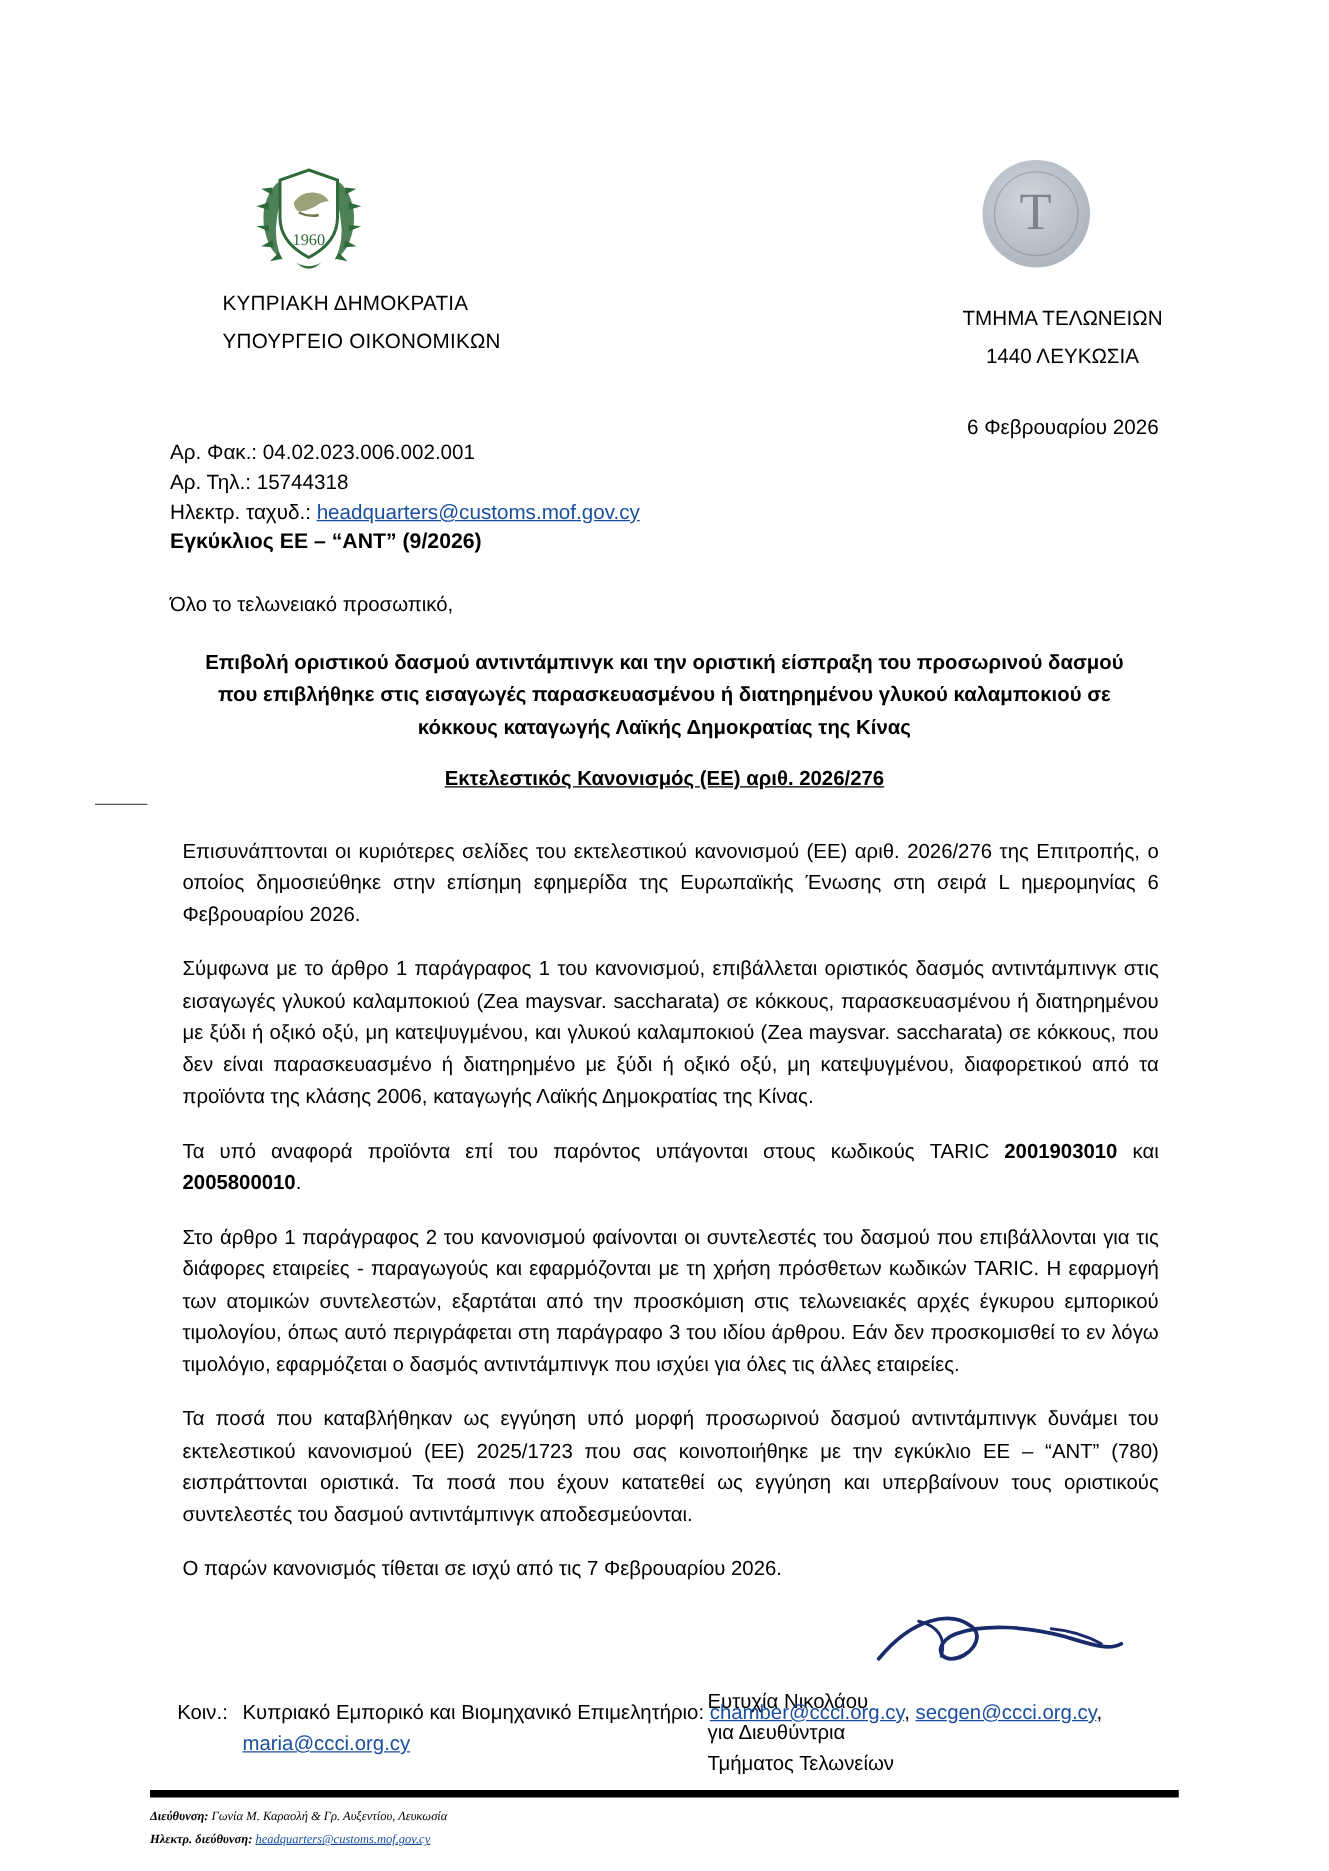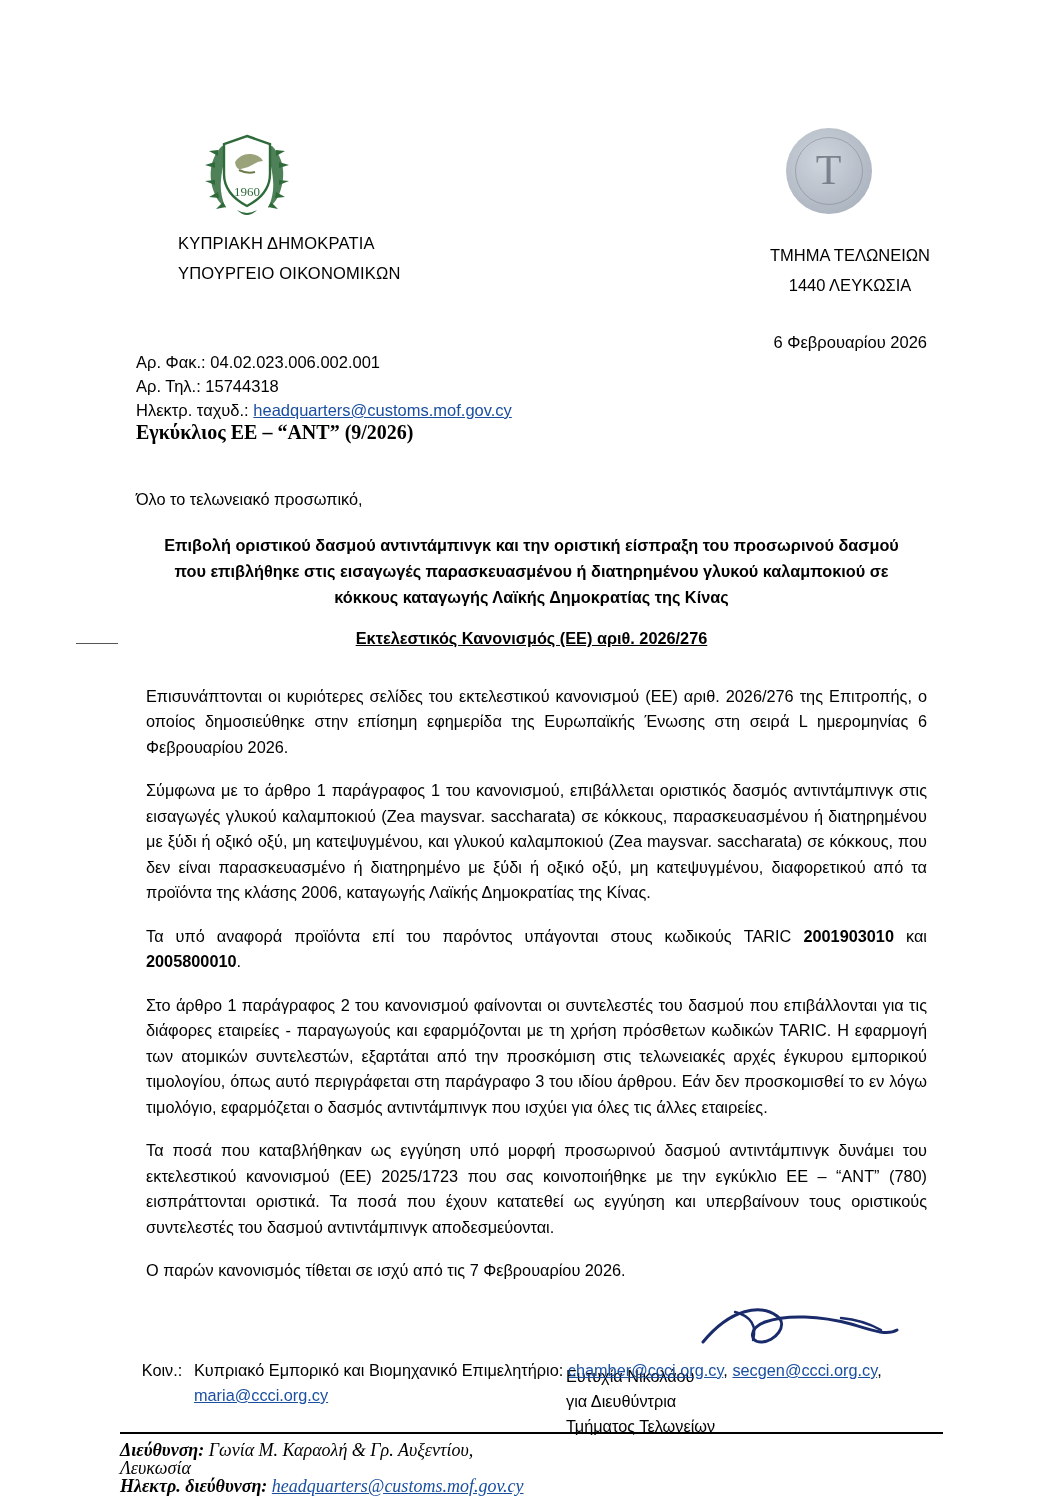--- a/index.html
+++ b/index.html
@@ -97,23 +97,22 @@
   .content {
     position: absolute;
     left: 136px;
     top: 420px;
     width: 791px;
     font-size: 16.3px;
     line-height: 25.5px;
   }
   .circular-no {
     font-weight: bold;
-    font-size: 20px;
-    margin-bottom: 41px;
-    font-family: Liberation Serif, serif;
+    font-size: 17px;
+    margin-bottom: 26px;
   }
   .addressee { margin-bottom: 20px; }
   .subject {
     font-weight: bold;
     text-align: center;
     line-height: 26px;
     margin: 0 28px 16px 28px;
   }
   .regno {
     font-weight: bold;
@@ -173,24 +172,24 @@
     display: inline-block;
     width: 720px;
     vertical-align: top;
   }
   
   .footer {
     position: absolute;
     left: 120px;
     right: 120px;
     top: 1432px;
-    border-top: 2px solid #000000;
+    border-top: 6px solid #000000;
     padding-top: 7px;
     font-family: "Liberation Serif", serif;
-    font-size: 18px;
+    font-size: 10px;
     line-height: 18px;
   }
   .footer-cols {
     display: flex;
   }
   .footer-col { width: 50%; }
   .footer-col.right { padding-left: 12px; }
   .f-label { font-weight: bold; font-style: italic; }
   .f-val { font-style: italic; }
   .f-link { color: #1a4fa0; text-decoration: underline; font-style: italic; }

